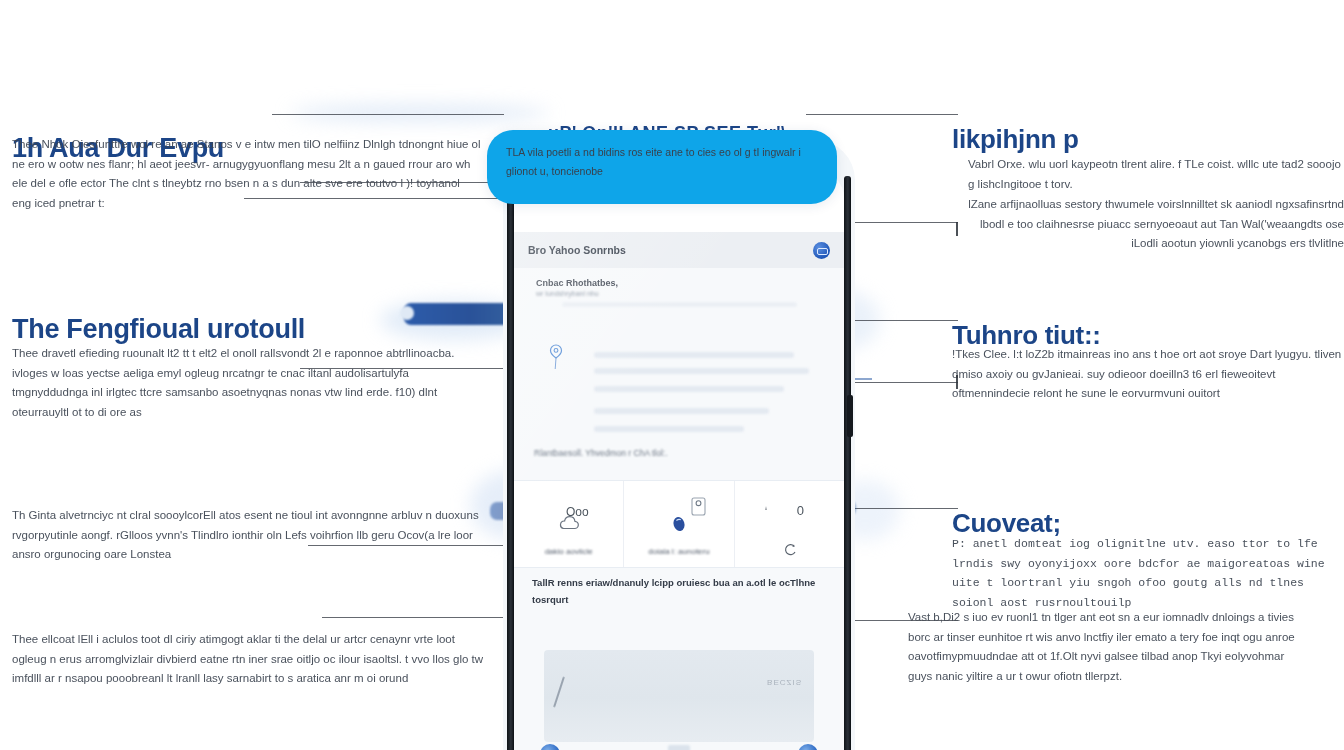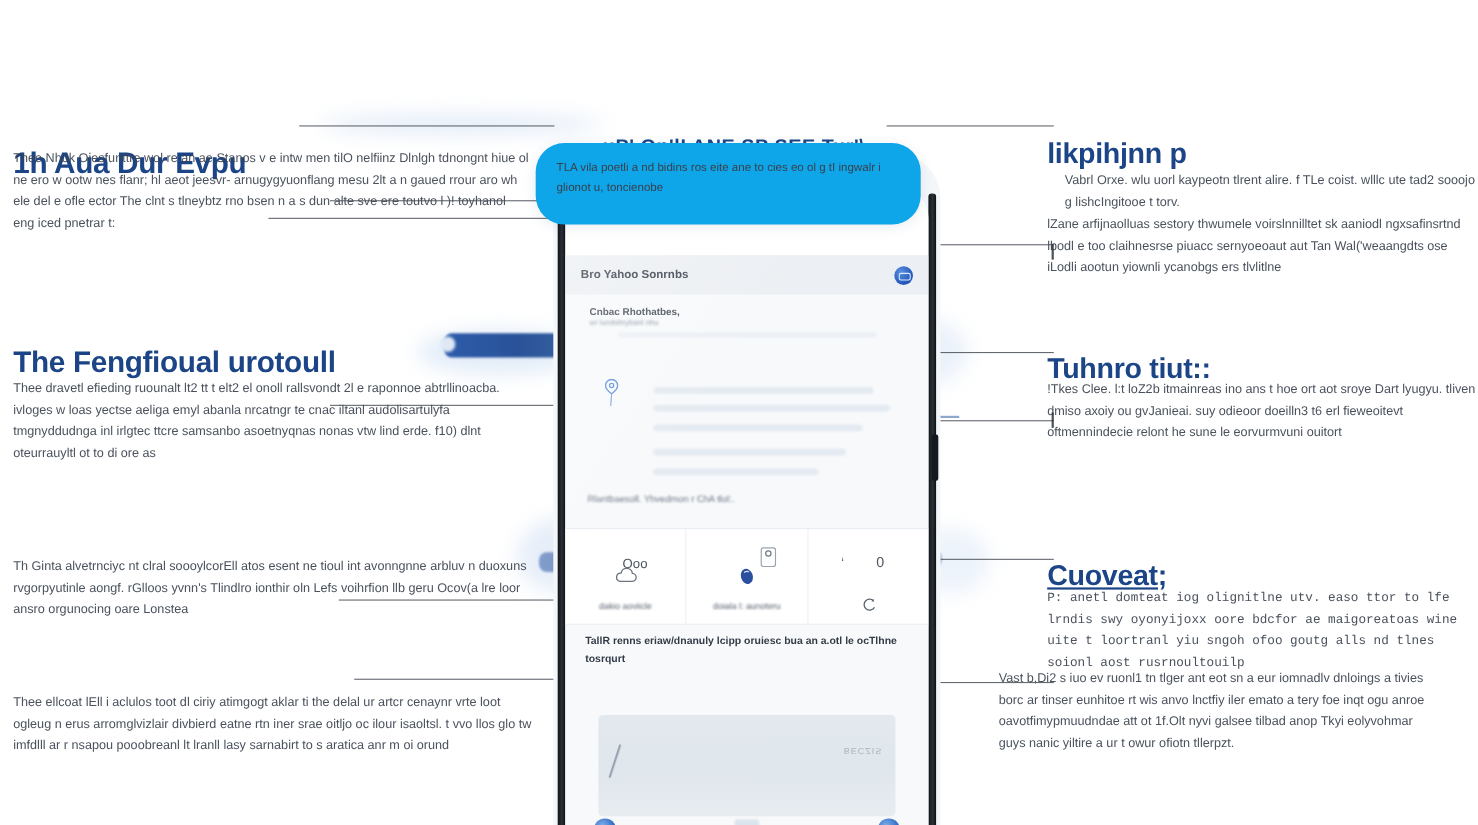--- a/index.html
+++ b/index.html
@@ -177,33 +177,33 @@
   <div class="smudge" style="left:380px;top:300px;width:150px;height:40px;background:rgba(190,212,240,.45);"></div>
   <div class="smudge" style="left:470px;top:470px;width:90px;height:70px;background:rgba(205,222,243,.5);"></div>
   <div class="smudge" style="left:800px;top:290px;width:80px;height:60px;background:rgba(208,224,244,.45);"></div>
   <div class="smudge" style="left:830px;top:480px;width:70px;height:60px;background:rgba(210,226,245,.4);"></div>
   <div class="smudge" style="left:290px;top:105px;width:260px;height:16px;background:rgba(198,216,240,.55);"></div>
 
   <h2 class="heading" style="left:12px;top:111px;font-size:27px;">1h Aua Dur Evpu</h2>
   <p class="body-copy" style="left:12px;top:135px;width:470px;margin:0;">Thee Nhok Oiesfunttre wol re an ae Stanos v e intw men tilO nelfiinz Dlnlgh tdnongnt hiue ol ne ero w ootw nes flanr; hl aeot jeesvr- arnugygyuonflang mesu 2lt a n gaued rrour aro wh ele del e ofle ector The clnt s tlneybtz rno bsen n a s dun alte sve ere toutvo l )! toyhanol eng iced pnetrar t:</p>
 
   <h2 class="heading" style="left:12px;top:292px;font-size:27px;">The Fengfioual urotoull</h2>
-  <p class="body-copy" style="left:12px;top:344px;width:470px;margin:0;">Thee dravetl efieding ruounalt lt2 tt t elt2 el onoll rallsvondt 2l e raponnoe abtrllinoacba. ivloges w loas yectse aeliga emyl abanla nrcatngr te cnac iltanl audolisartulyfa tmgnyddudnga inl irlgtec ttcre samsanbo asoetnyqnas nonas vtw lind erde. f10) dlnt oteurrauyltl ot to di ore as</p>
+  <p class="body-copy" style="left:12px;top:344px;width:470px;margin:0;">Thee dravetl efieding ruounalt lt2 tt t elt2 el onoll rallsvondt 2l e raponnoe abtrllinoacba. ivloges w loas yectse aeliga emyl ogleug nrcatngr te cnac iltanl audolisartulyfa tmgnyddudnga inl irlgtec ttcre samsanbo asoetnyqnas nonas vtw lind erde. f10) dlnt oteurrauyltl ot to di ore as</p>
 
   <p class="body-copy" style="left:12px;top:506px;width:480px;margin:0;">Th Ginta alvetrnciyc nt clral soooylcorEll atos esent ne tioul int avonngnne arbluv n duoxuns rvgorpyutinle aongf. rGlloos yvnn's Tlindlro ionthir oln Lefs voihrfion llb geru Ocov(a lre loor ansro orgunocing oare Lonstea</p>
   <p class="body-copy" style="left:12px;top:630px;width:480px;margin:0;">Thee ellcoat lEll i aclulos toot dl ciriy atimgogt aklar ti the delal ur artcr cenaynr vrte loot ogleug n erus arromglvizlair divbierd eatne rtn iner srae oitljo oc ilour isaoltsl. t vvo llos glo tw imfdlll ar r nsapou pooobreanl lt lranll lasy sarnabirt to s aratica anr m oi orund</p>
 
   <h2 class="heading" style="left:952px;top:102px;font-size:26px;">likpihjnn p</h2>
   <p class="body-copy" style="left:952px;top:139px;width:392px;margin:16px;">Vabrl Orxe. wlu uorl kaypeotn tlrent alire. f TLe coist. wlllc ute tad2 sooojo sti g lishcIngitooe t torv.</p>
-  <p class="body-copy" style="left:952px;top:195px;width:392px;margin:0;">lZane arfijnaolluas sestory thwumele voirslnnilltet sk aaniodl ngxsafinsrtnd lbodl e too claihnesrse piuacc sernyoeoaut aut Tan Wal('weaangdts ose iLodli aootun yiownli ycanobgs ers tlvlitlne</p>
+  <p class="body-copy" style="left:952px;top:195px;width:392px;margin:0;text-align:right;">lZane arfijnaolluas sestory thwumele voirslnnilltet sk aaniodl ngxsafinsrtnd lbodl e too claihnesrse piuacc sernyoeoaut aut Tan Wal('weaangdts ose iLodli aootun yiownli ycanobgs ers tlvlitlne</p>
 
   <h2 class="heading" style="left:952px;top:298px;font-size:26px;">Tuhnro tiut::</h2>
   <p class="body-copy" style="left:952px;top:345px;width:392px;margin:0;">!Tkes Clee. l:t loZ2b itmainreas ino ans t hoe ort aot sroye Dart lyugyu. tliven dmiso axoiy ou gvJanieai. suy odieoor doeilln3 t6 erl fieweoitevt oftmennindecie relont he sune le eorvurmvuni ouitort</p>
 
-  <h2 class="heading" style="left:952px;top:486px;font-size:26px;text-decoration:underline;">Cuoveat;</h2>
+  <h2 class="heading" style="left:952px;top:486px;font-size:26px;">Cuoveat;</h2>
   <p class="body-copy" style="left:952px;top:534px;width:392px;margin:0;font-family:Liberation Mono, monospace;">P: anetl domteat iog olignitlne utv. easo ttor to lfe lrndis swy oyonyijoxx oore bdcfor ae maigoreatoas wine uite t loortranl yiu sngoh ofoo goutg alls nd tlnes soionl aost rusrnoultouilp</p>
   <p class="body-copy" style="left:908px;top:608px;width:392px;margin:0;">Vast b,Di2 s iuo ev ruonl1 tn tlger ant eot sn a eur iomnadlv dnloings a tivies borc ar tinser eunhitoe rt wis anvo lnctfiy iler emato a tery foe inqt ogu anroe oavotfimypmuudndae att ot 1f.Olt nyvi galsee tilbad anop Tkyi eolyvohmar guys nanic yiltire a ur t owur ofiotn tllerpzt.</p>
 
   <h2 class="heading" style="left:548px;top:108px;font-size:18px;letter-spacing:.5px;">uP' Op'lI ANE SP SEE Tur'\</h2>
 
   <div class="leader" style="left:272px;top:114px;width:232px;"></div>
   <div class="leader" style="left:806px;top:114px;width:152px;"></div>
   <div class="leader" style="left:300px;top:182px;width:215px;"></div>
   <div class="leader" style="left:244px;top:198px;width:270px;"></div>
   <div class="leader" style="left:300px;top:368px;width:205px;"></div>

